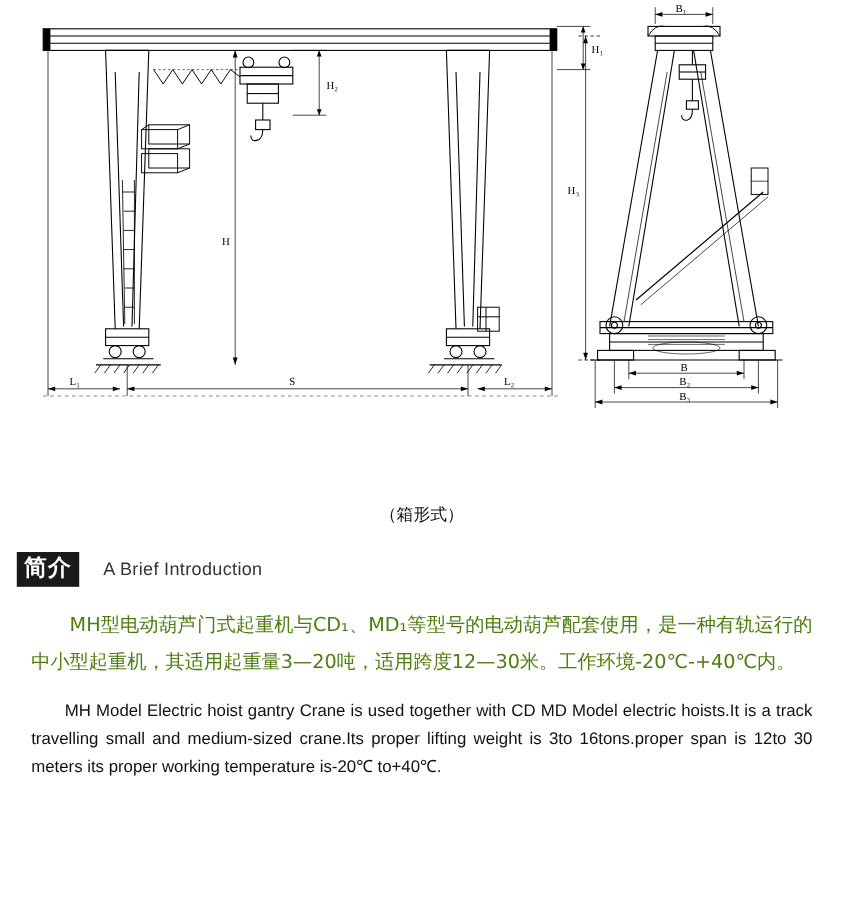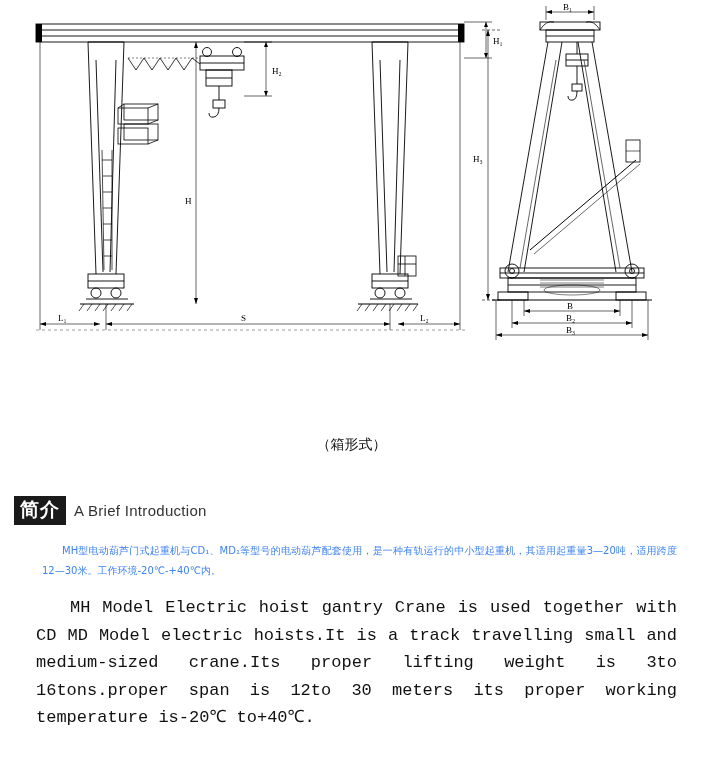--- a/index.html
+++ b/index.html
@@ -26,61 +26,61 @@
     height: 360px;
   }
   .drawing-area svg {
     display: block;
   }
   .caption {
     text-align: center;
     font-size: 14px;
     font-family: "Liberation Serif", serif;
     color: #111;
-    margin-top: 76px;
+    margin-top: 60px;
   }
   .section-head {
-    margin: 42px 0 4px 14px;
+    margin: 22px 0 4px 14px;
     display: flex;
     align-items: center;
-    gap: 8px;
+    gap: 20px;
   }
   .section-head .cn {
     display: inline-block;
     background: #1a1a1a;
     color: #ffffff;
     font-family: "DejaVu Sans", sans-serif;
     font-size: 19px;
     font-weight: bold;
     line-height: 1;
     padding: 4px 6px 6px 6px;
     letter-spacing: 1px;
   }
   .section-head .en {
     font-family: "Liberation Sans", sans-serif;
     font-size: 15px;
     color: #333;
     letter-spacing: 0.3px;
   }
   .body-cn {
-    margin: 16px 26px 0 42px;
+    margin: 16px 26px 0 26px;
     font-family: "DejaVu Sans", sans-serif;
-    font-size: 10px;
+    font-size: 16px;
     line-height: 1.95;
-    color: #3b82f6;
+    color: #4d7c0f;
     text-align: justify;
   }
   .body-cn p {
     margin: 0 0 2px 0;
     text-indent: 2em;
   }
   .body-en {
-    margin: 14px 26px 0 36px;
-    font-family: Liberation Mono, monospace;
-    font-size: 17px;
+    margin: 14px 26px 0 26px;
+    font-family: Liberation Sans, sans-serif;
+    font-size: 14px;
     line-height: 1.62;
     color: #111;
     text-align: justify;
   }
   .body-en p {
     margin: 0 0 6px 0;
     text-indent: 2em;
   }
   
   svg text {

